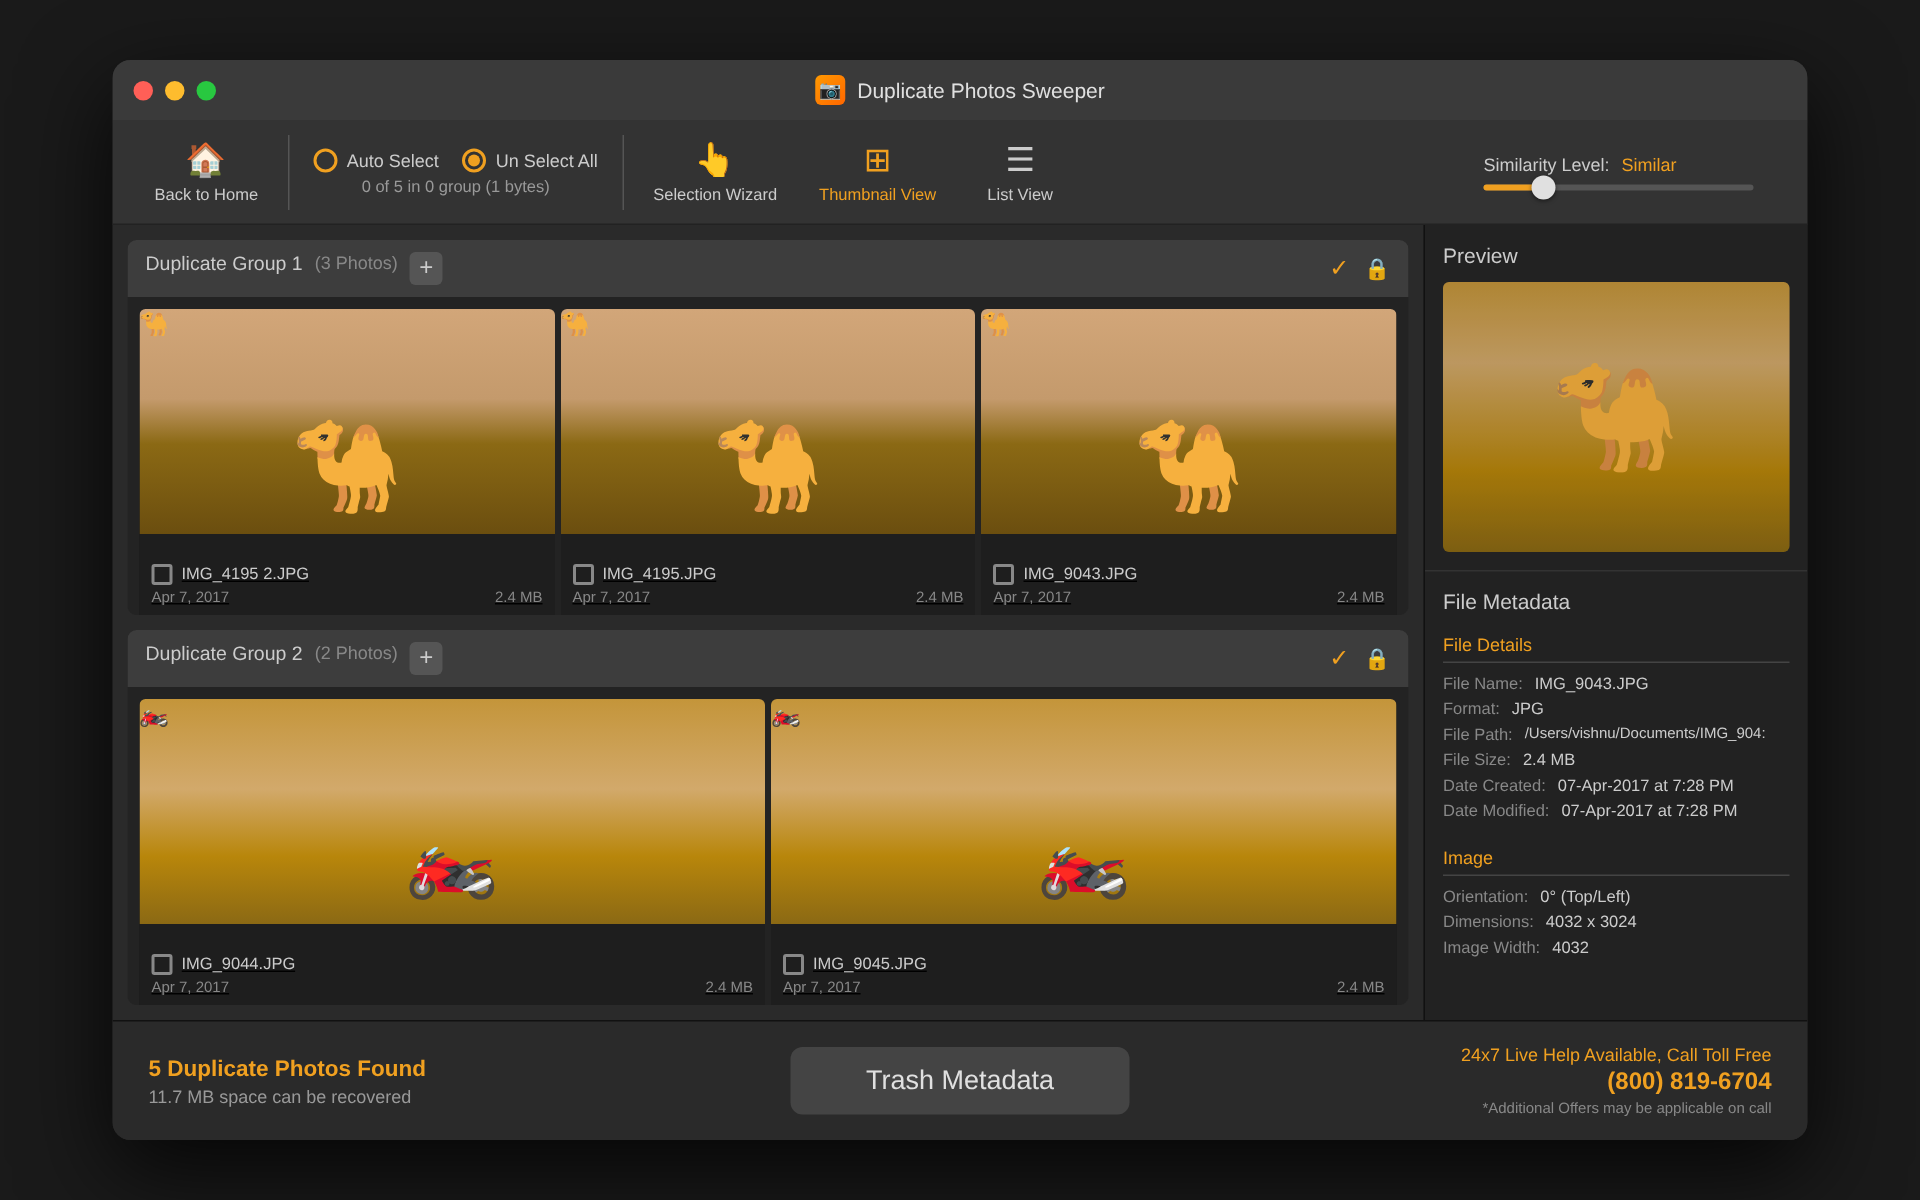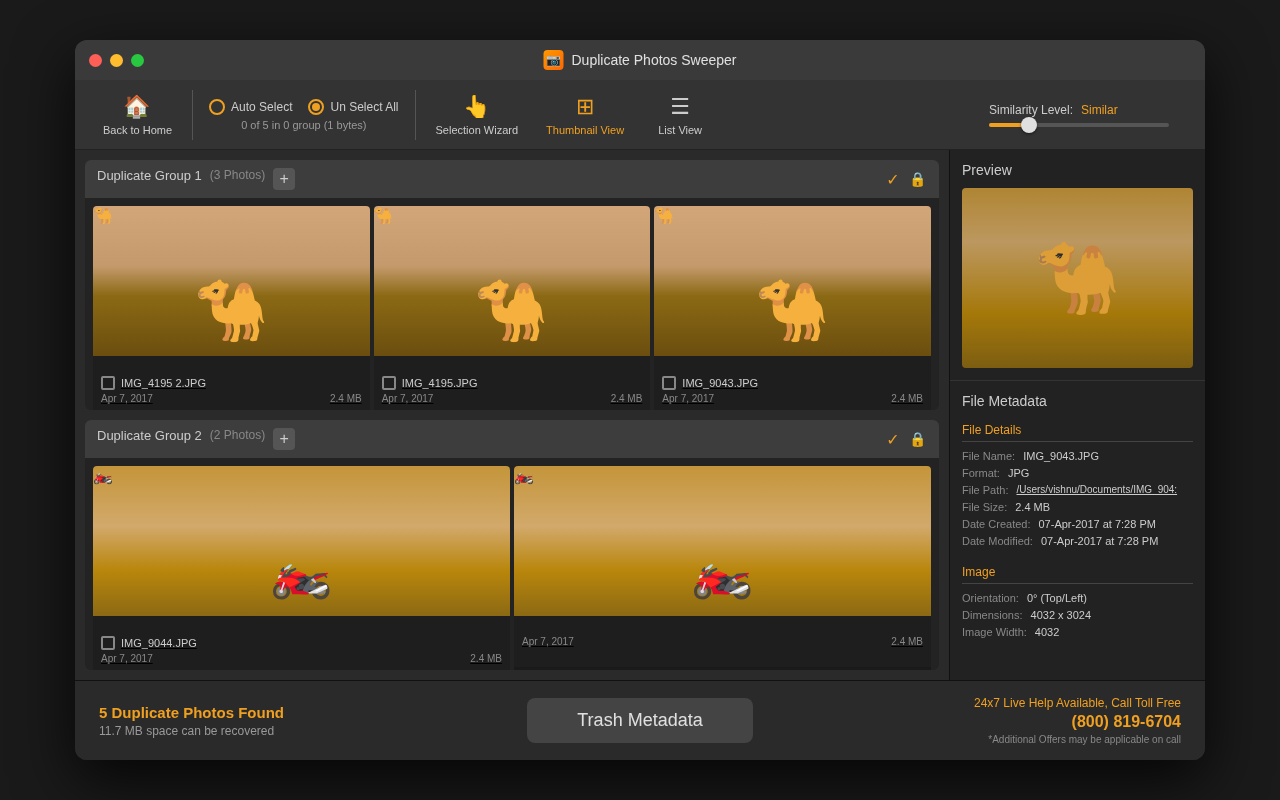--- a/index.html
+++ b/index.html
@@ -607,20 +607,24 @@
               <div class="photo-meta">
                 <span>Apr 7, 2017</span>
                 <span>2.4 MB</span>
               </div>
             </div>
           </div>
 
           <div class="photo-item">
             <div class="quad-photo">🏍️</div>
             <div class="photo-info">
+              <div class="photo-name-row">
+                <div class="photo-checkbox"></div>
+                <span class="photo-name">IMG_9045.JPG</span>
+              </div>
               <div class="photo-meta">
                 <span>Apr 7, 2017</span>
                 <span>2.4 MB</span>
               </div>
             </div>
           </div>
         </div>
       </div>
 
     </div>
@@ -639,21 +643,21 @@
           <div class="metadata-row">
             <span class="meta-label">File Name:</span>
             <span class="meta-value">IMG_9043.JPG</span>
           </div>
           <div class="metadata-row">
             <span class="meta-label">Format:</span>
             <span class="meta-value">JPG</span>
           </div>
           <div class="metadata-row">
             <span class="meta-label">File Path:</span>
-            <span class="meta-value" style="font-size:10px;text-decoration:underline;">/Users/vishnu/Documents/IMG_904:</span>
+            <span class="meta-value" style="font-size:10px;">/Users/vishnu/Documents/IMG_904:</span>
           </div>
           <div class="metadata-row">
             <span class="meta-label">File Size:</span>
             <span class="meta-value">2.4 MB</span>
           </div>
           <div class="metadata-row">
             <span class="meta-label">Date Created:</span>
             <span class="meta-value">07-Apr-2017 at 7:28 PM</span>
           </div>
           <div class="metadata-row">

